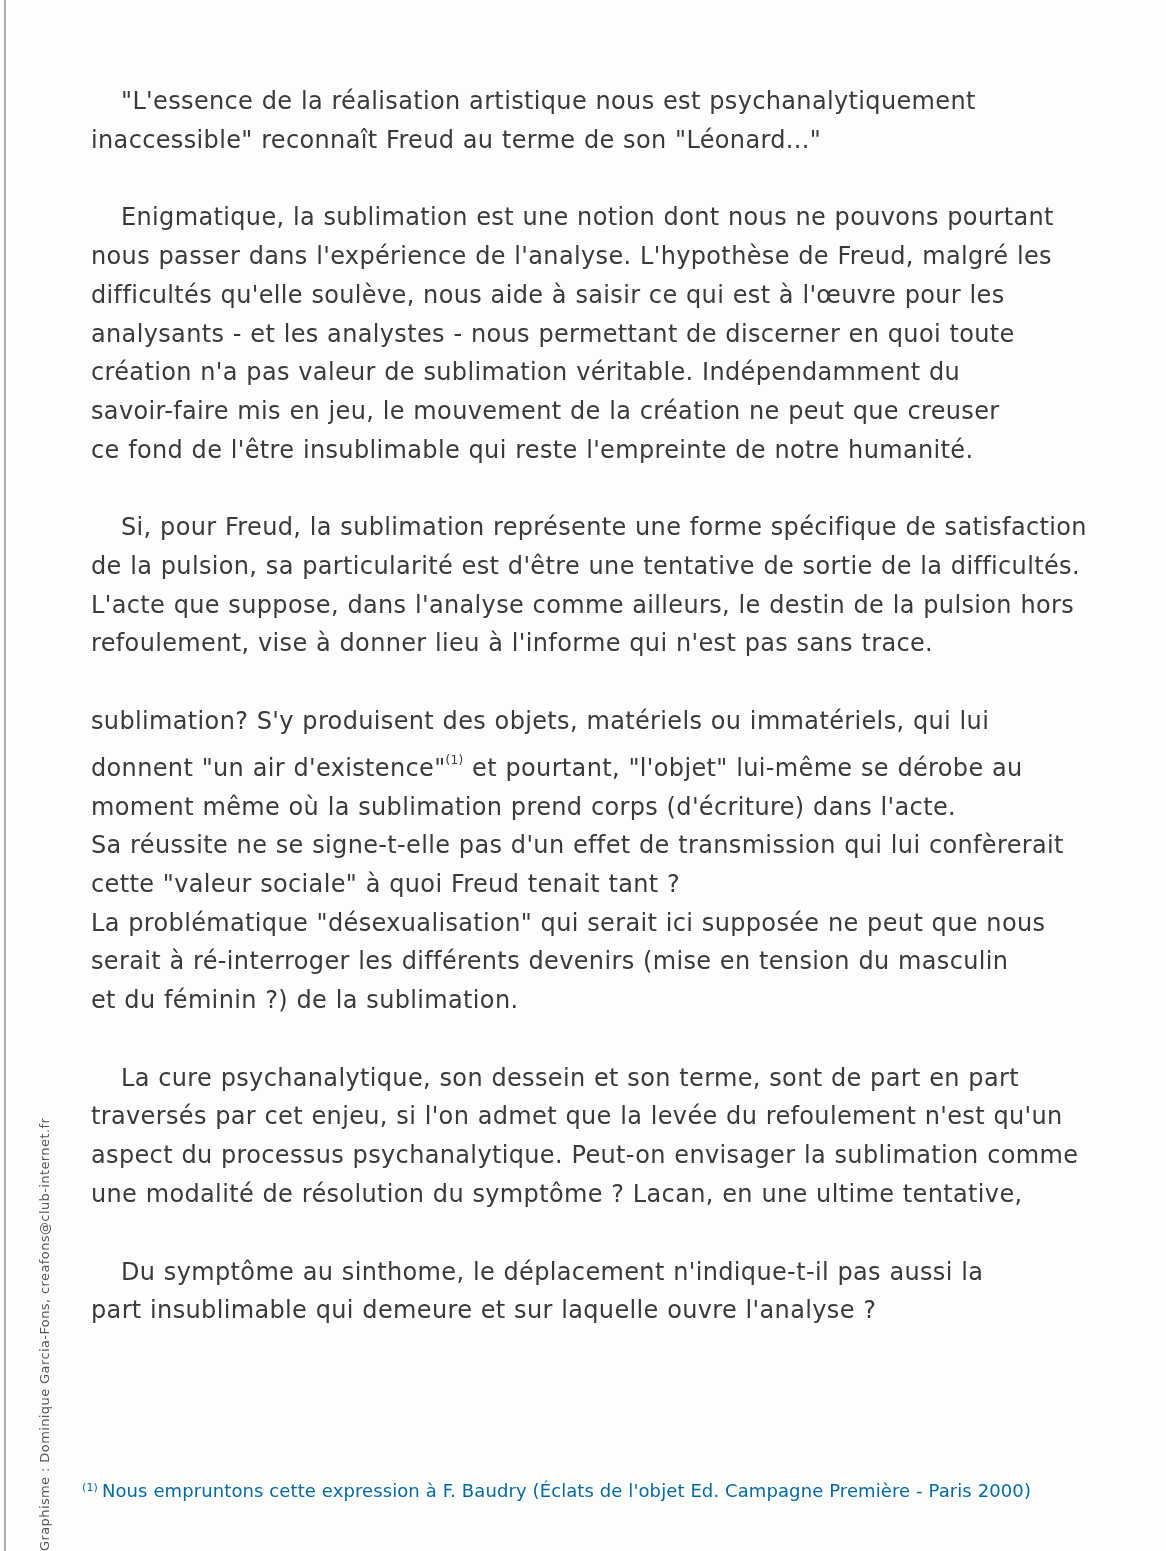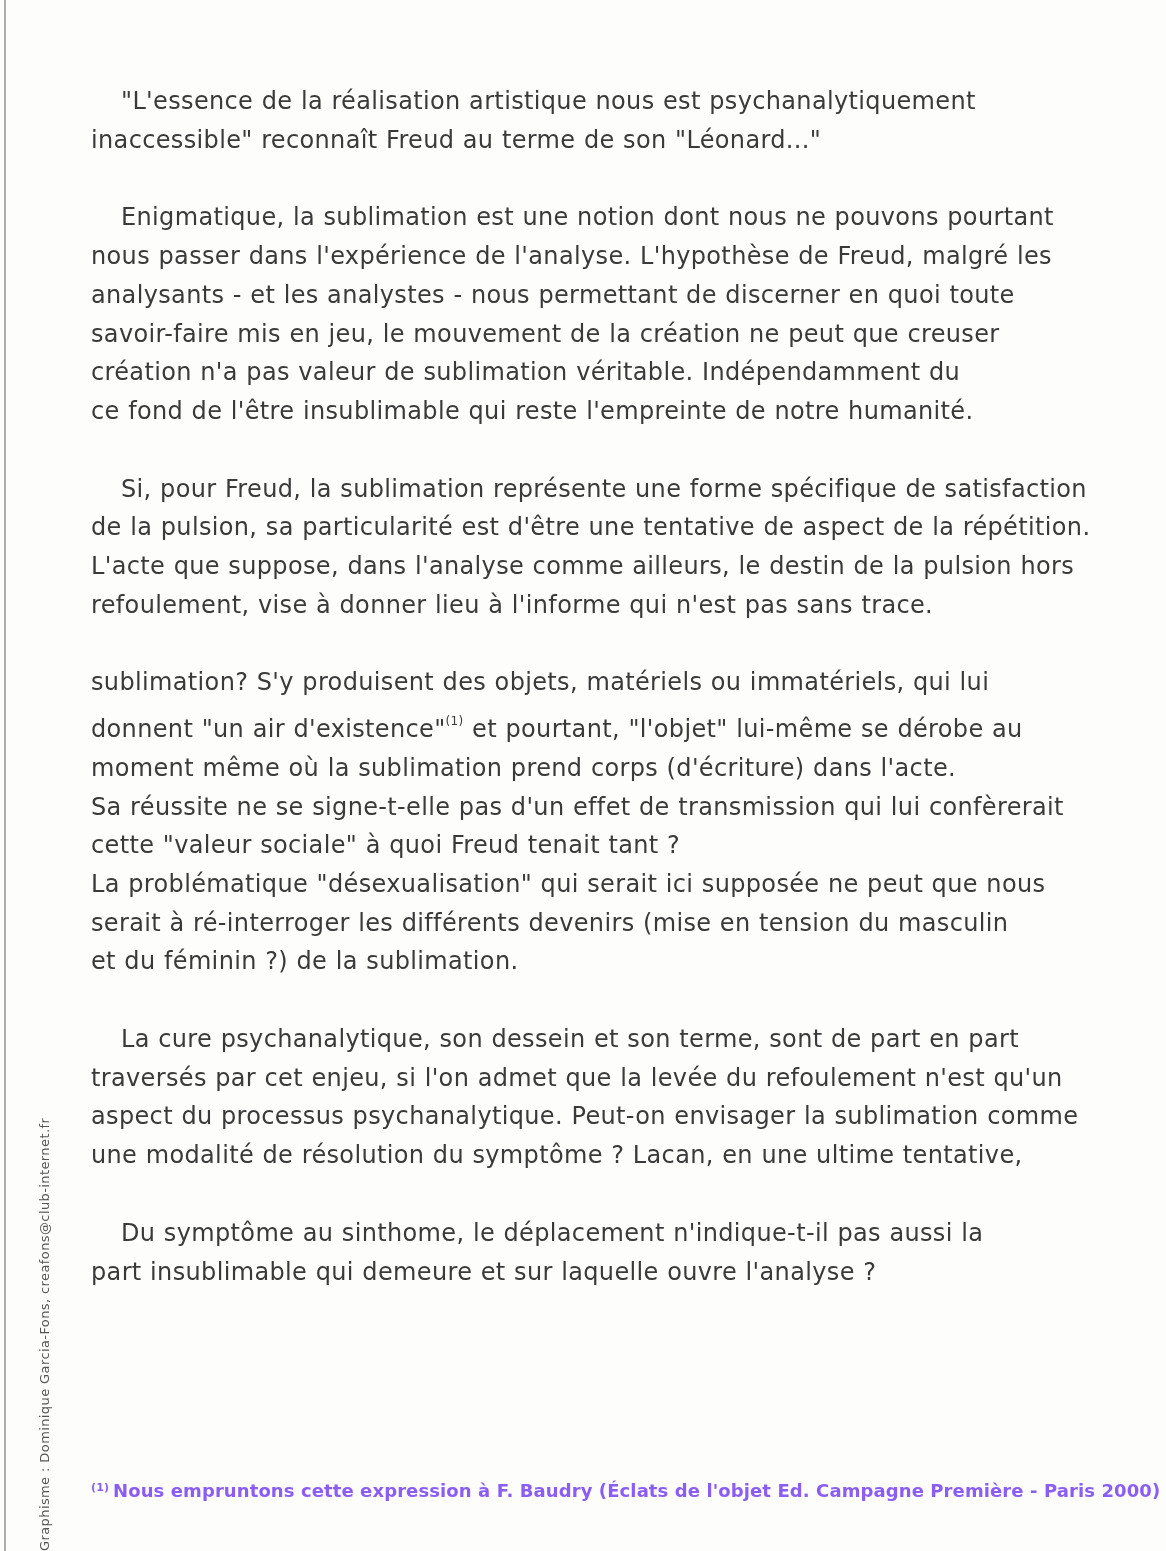--- a/index.html
+++ b/index.html
@@ -46,53 +46,53 @@
     text-align: justify;
     letter-spacing: 0.35px;
     word-spacing: 0.5px;
   }
   .para .line { display: block; }
   .para .line.indent { text-indent: 30px; }
   .para .line.last { text-align: left; }
   sup.fnref { font-size: 12px; vertical-align: 12px; }
   .footnote {
     position: absolute;
-    left: 91px;
+    left: 82px;
     top: 1480px;
     font-size: 18px;
-    color: #8b5cf6;
+    color: #0369a1;
     letter-spacing: 0.1px;
-    font-weight: bold;
   }
   .footnote sup { font-size: 11px; vertical-align: 6px; margin-right: 4px; }
 </style>
 </head>
 <body>
 
 <div class="left-rule"></div>
 <div class="credit">Graphisme : Dominique Garcia-Fons, creafons@club-internet.fr</div>
 
 <div class="content">
   <p class="para">
     <span class="line indent">"L'essence de la réalisation artistique nous est psychanalytiquement</span>
     <span class="line last">inaccessible" reconnaît Freud au terme de son "Léonard..."</span>
   </p>
 
   <p class="para">
     <span class="line indent">Enigmatique, la sublimation est une notion dont nous ne pouvons pourtant</span>
     <span class="line">nous passer dans l'expérience de l'analyse. L'hypothèse de Freud, malgré les</span>
+    <span class="line">difficultés qu'elle soulève, nous aide à saisir ce qui est à l'œuvre pour les</span>
     <span class="line">analysants - et les analystes - nous permettant de discerner en quoi toute</span>
+    <span class="line">création n'a pas valeur de sublimation véritable. Indépendamment du</span>
     <span class="line">savoir-faire mis en jeu, le mouvement de la création ne peut que creuser</span>
-    <span class="line">création n'a pas valeur de sublimation véritable. Indépendamment du</span>
     <span class="line last">ce fond de l'être insublimable qui reste l'empreinte de notre humanité.</span>
   </p>
 
   <p class="para">
     <span class="line indent">Si, pour Freud, la sublimation représente une forme spécifique de satisfaction</span>
-    <span class="line">de la pulsion, sa particularité est d'être une tentative de aspect de la répétition.</span>
+    <span class="line">de la pulsion, sa particularité est d'être une tentative de sortie de la difficultés.</span>
     <span class="line">L'acte que suppose, dans l'analyse comme ailleurs, le destin de la pulsion hors</span>
     <span class="line last">refoulement, vise à donner lieu à l'informe qui n'est pas sans trace.</span>
   </p>
 
   <p class="para">
     <span class="line">sublimation? S'y produisent des objets, matériels ou immatériels, qui lui</span>
     <span class="line"><span>donnent "un air d'existence"</span><sup class="fnref">(1)</sup><span> et pourtant, "l'objet" lui-même se dérobe au</span></span>
     <span class="line last">moment même où la sublimation prend corps (d'écriture) dans l'acte.</span>
     <span class="line">Sa réussite ne se signe-t-elle pas d'un effet de transmission qui lui confèrerait</span>
     <span class="line last">cette "valeur sociale" à quoi Freud tenait tant ?</span>

